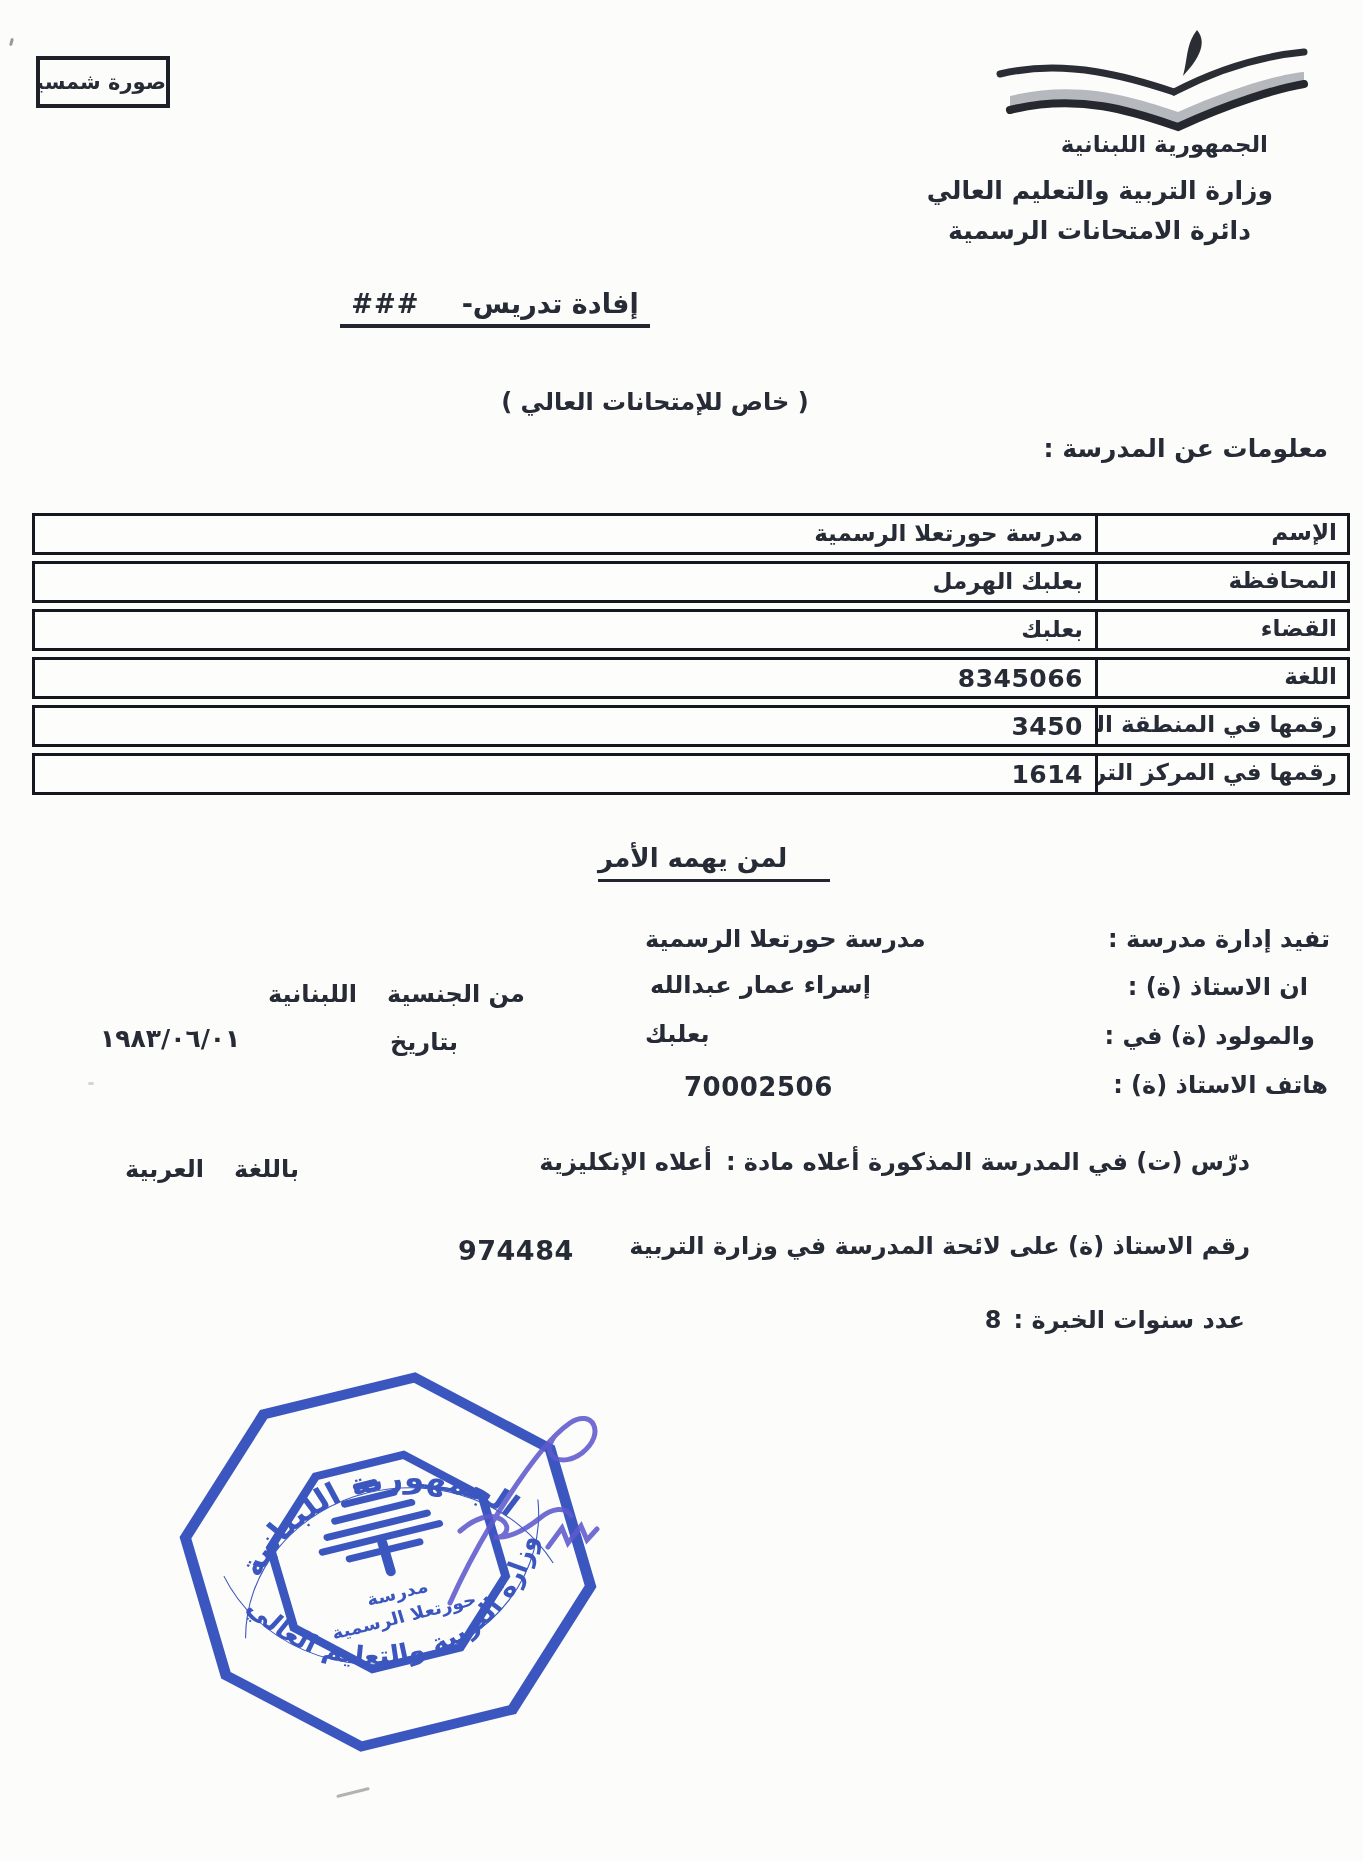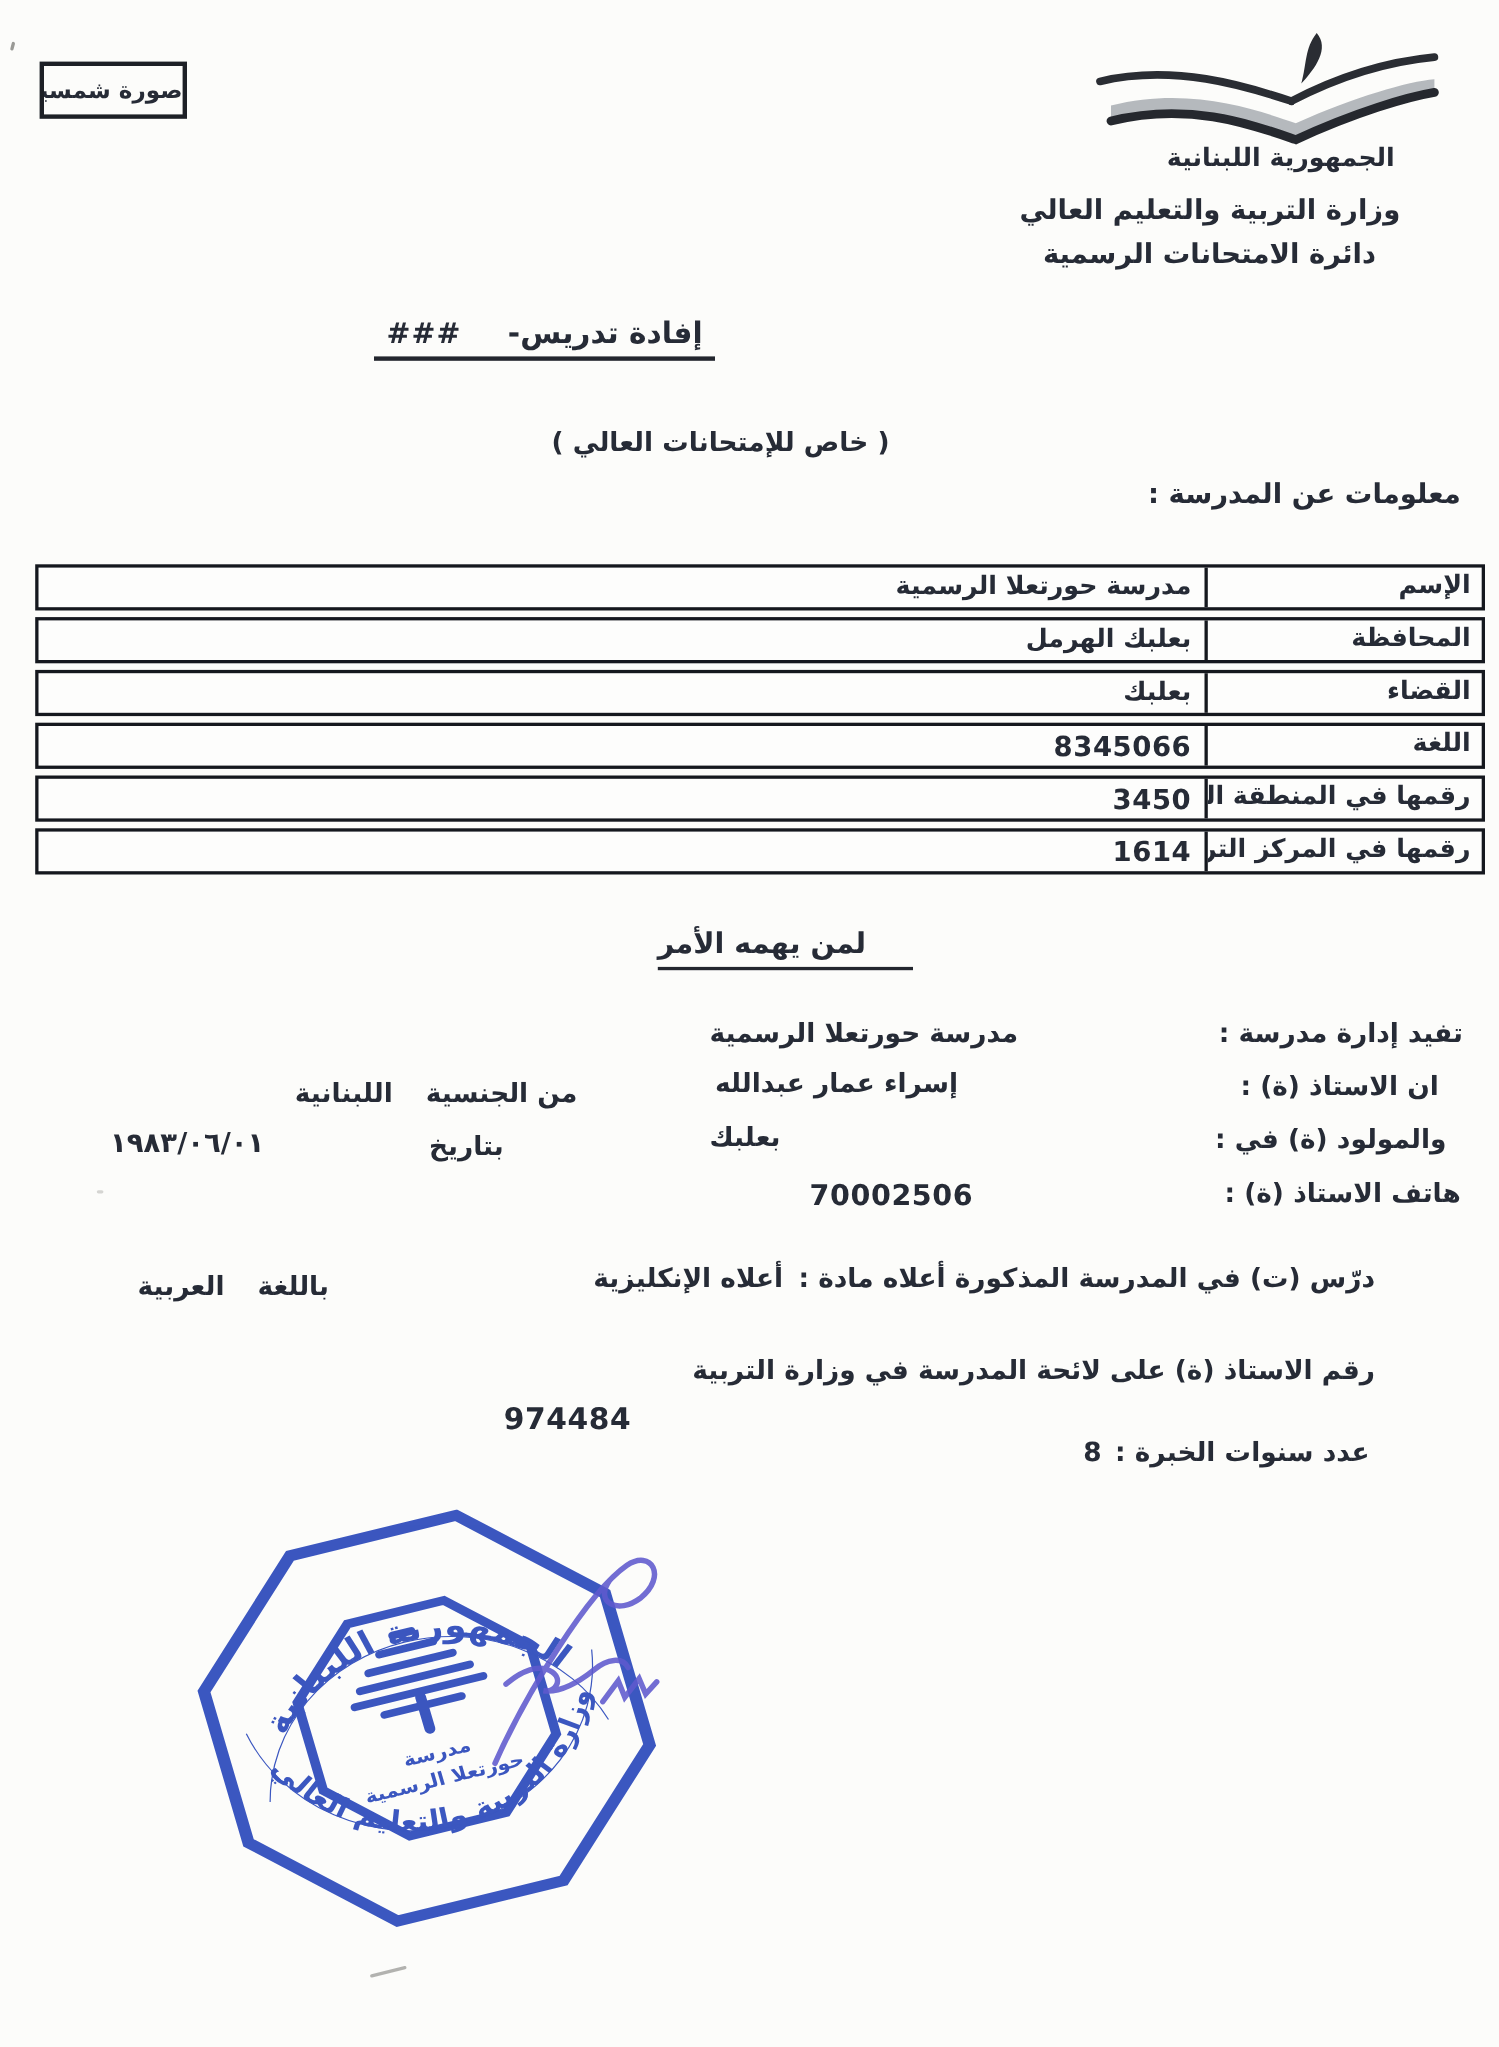--- a/index.html
+++ b/index.html
@@ -54,21 +54,21 @@
   }
   
   .stmt-label{font-size:24px;font-weight:700;white-space:nowrap;}
   .stmt-value{font-size:24px;font-weight:700;white-space:nowrap;}
   .stmt-num{font-size:26px;font-weight:600;letter-spacing:.5px;}
   .flexr{display:flex;direction:rtl;align-items:baseline;}
   
   .subject-line{right:113px;top:1148px;gap:14px;}
   .lang-line{left:125px;top:1155px;gap:30px;}
   .registry-label{right:113px;top:1232px;font-size:24px;font-weight:700;white-space:nowrap;}
-  .registry-value{left:458px;top:1235px;font-size:27px;font-weight:600;letter-spacing:.5px;margin-top:40px;}
+  .registry-value{left:458px;top:1235px;font-size:27px;font-weight:600;letter-spacing:.5px;}
   .exp-line{right:118px;top:1306px;gap:12px;}
   
   .artifact{position:absolute;background:#9a9a96;}
   .a1{left:10px;top:38px;width:3px;height:8px;transform:rotate(15deg);border-radius:2px;}
   .a2{left:336px;top:1791px;width:34px;height:3px;transform:rotate(-14deg);border-radius:2px;opacity:.75;}
   .a3{left:88px;top:1082px;width:6px;height:3px;opacity:.4;border-radius:2px;}
 </style>
 </head>
 <body>
 
@@ -136,21 +136,21 @@
     <span class="stmt-label">من الجنسية</span>
     <span class="stmt-value">اللبنانية</span>
   </div>
 
   <div class="abs stmt-label" style="right:48px;top:1022px;">والمولود (ة) في :</div>
   <div class="abs stmt-value" style="left:645px;top:1020px;">بعلبك</div>
   <div class="abs stmt-label" style="left:390px;top:1028px;">بتاريخ</div>
   <div class="abs stmt-value" style="left:100px;top:1024px;font-size:25px;">١٩٨٣/٠٦/٠١</div>
 
   <div class="abs stmt-label" style="right:35px;top:1071px;">هاتف الاستاذ (ة) :</div>
-  <div class="abs stmt-num" style="left:736px;top:1072px;">70002506</div>
+  <div class="abs stmt-num" style="left:684px;top:1072px;">70002506</div>
 
   <div class="abs flexr subject-line">
     <span class="stmt-label">درّس (ت) في المدرسة المذكورة أعلاه مادة :</span>
     <span class="stmt-value">أعلاه الإنكليزية</span>
   </div>
   <div class="abs flexr lang-line">
     <span class="stmt-label">باللغة</span>
     <span class="stmt-value">العربية</span>
   </div>
 

